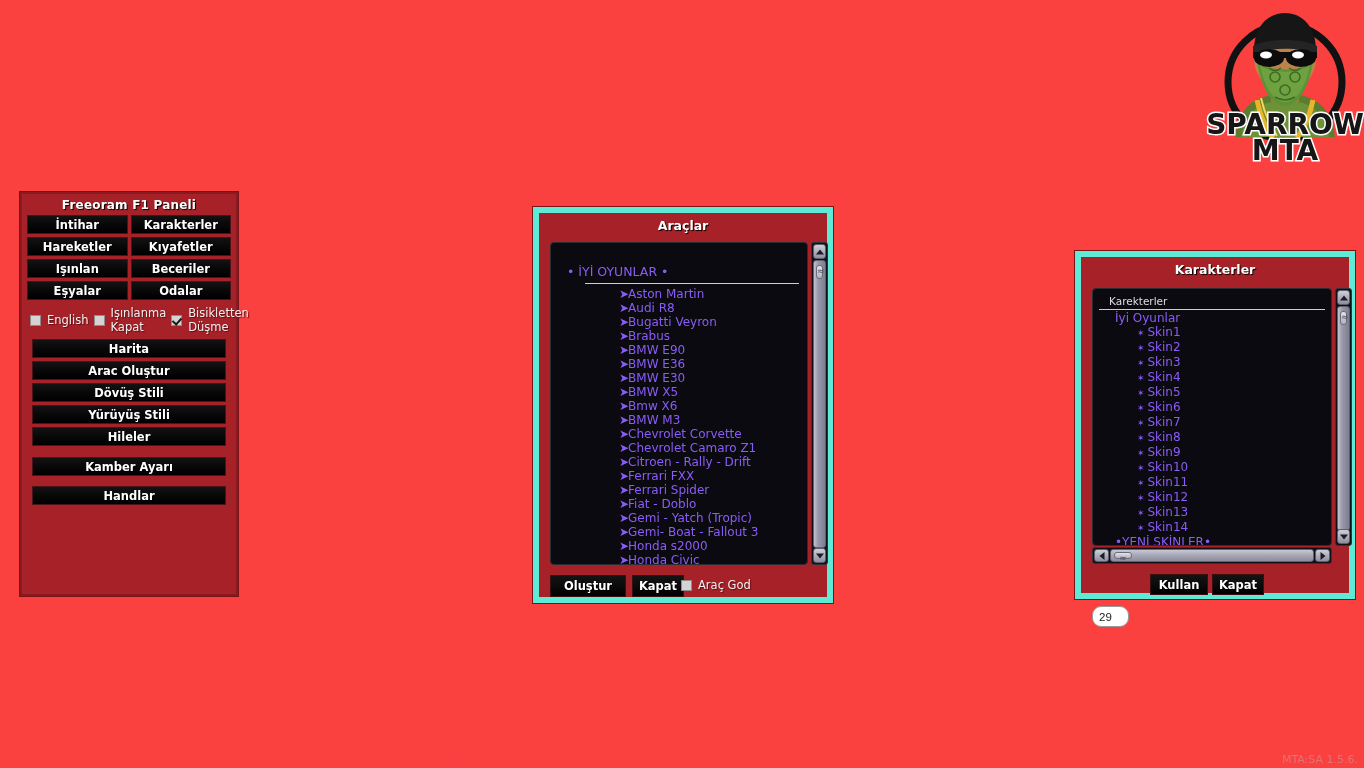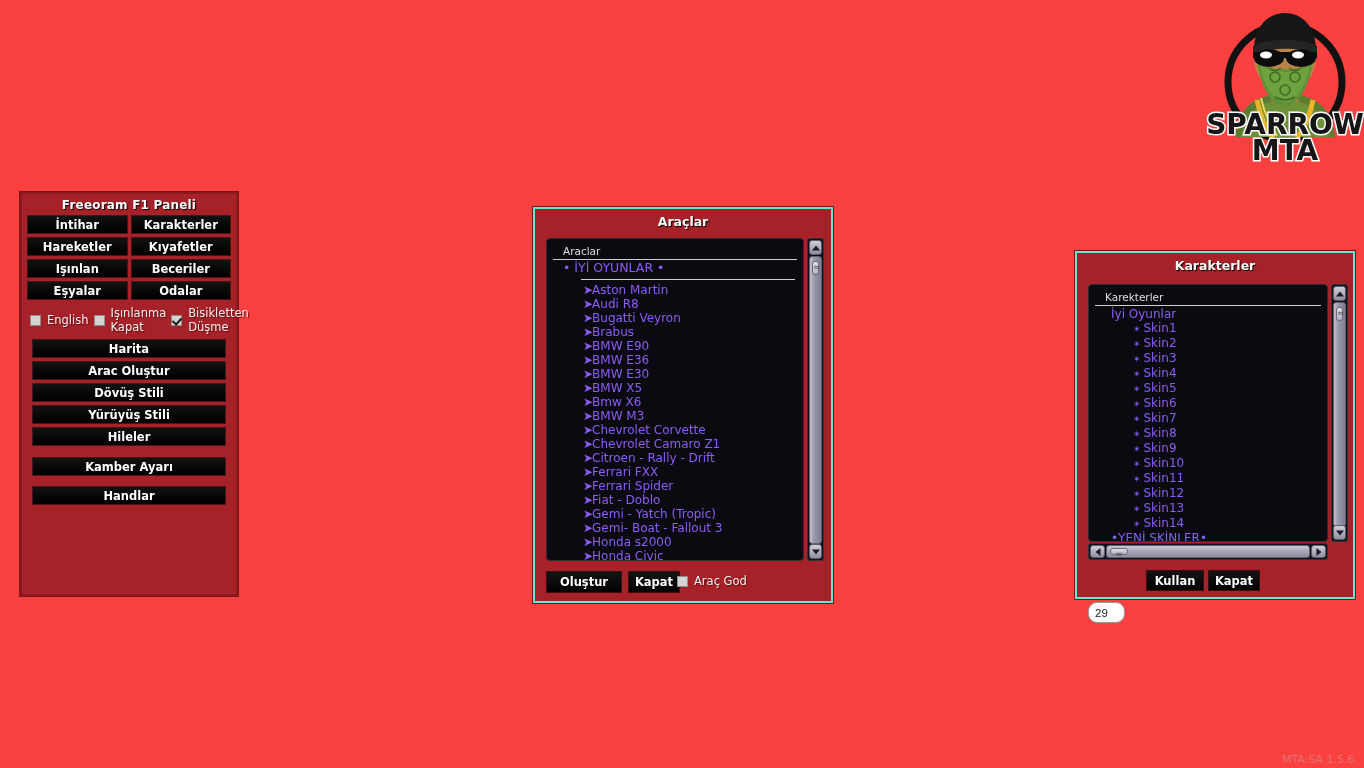--- a/index.html
+++ b/index.html
@@ -105,21 +105,21 @@
     font-size: 11.5px;
     text-shadow: 1px 1px 1px #5a0e12;
   }
   .spacer-sm { height: 5px; }
   .spacer-md { height: 11px; }
 
   
   .win {
     position: absolute;
     background: #a72228;
-    border: 2px solid #5eead4;
+    border: 6px solid #5eead4;
     box-sizing: border-box;
     box-shadow: 0 0 0 1px #7a1317;
   }
   .win-title {
     text-align: center;
     color: #ffffff;
     font-size: 12.5px;
     font-weight: bold;
     padding: 5px 0 6px 0;
     text-shadow: 1px 1px 1px #000;
@@ -154,21 +154,21 @@
   .li-head {
     font-size: 12.5px;
     padding-left: 16px;
   }
   .li-rule {
     margin: 4px 8px 3px 34px;
     height: 1px;
     background: #cfcfcf;
   }
   .arrow { font-weight: bold; letter-spacing: -1px; }
-  .li-ind { padding-left: 36px; }
+  .li-ind { padding-left: 36px; margin-left: 32px; }
   .li-skin { padding-left: 44px; }
   .li-grp { padding-left: 22px; }
 
   
   .vscroll {
     position: absolute;
     width: 17px;
     background: #101018;
     border: 1px solid #33333c;
     box-sizing: border-box;
@@ -408,21 +408,20 @@
     <div class="stack">
       <div class="btn">Handlar</div>
     </div>
   </div>
 
   <div class="win" id="vehicles-win" style="left:533px; top:207px; width:300px; height:396px;">
 
     <div class="win-title">Araçlar</div>
 
     <div class="listwrap" style="position:absolute; left:11px; top:29px; width:258px; height:323px;">
-      <div class="list-colhead">Araclar</div>
       <div class="list-body" id="veh-list" style="top:22px; bottom:0;">
           <div class="li li-head">• İYİ OYUNLAR •</div>
           <div class="li-rule"></div>
           <div class="li li-ind"><span class="arrow">➤</span><span>Aston Martin</span></div>
           <div class="li li-ind"><span class="arrow">➤</span><span>Audi R8</span></div>
           <div class="li li-ind"><span class="arrow">➤</span><span>Bugatti Veyron</span></div>
           <div class="li li-ind"><span class="arrow">➤</span><span>Brabus</span></div>
           <div class="li li-ind"><span class="arrow">➤</span><span>BMW E90</span></div>
           <div class="li li-ind"><span class="arrow">➤</span><span>BMW E36</span></div>
           <div class="li li-ind"><span class="arrow">➤</span><span>BMW E30</span></div>

